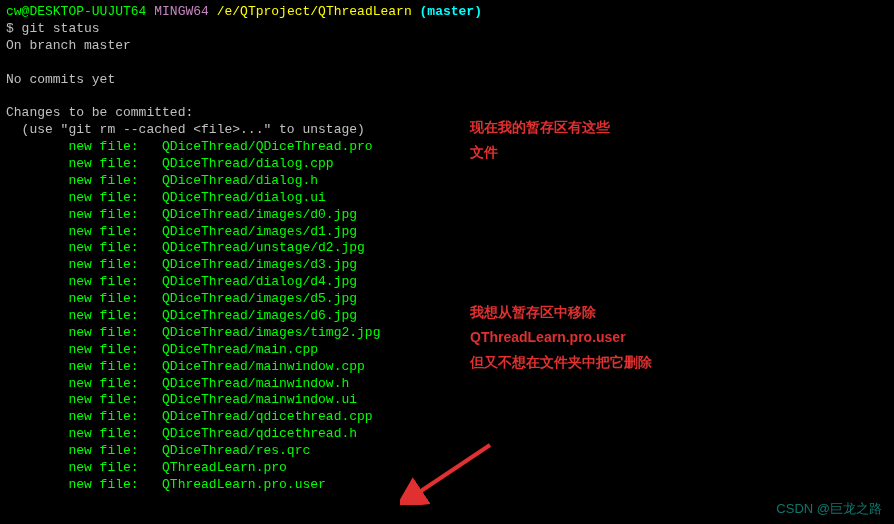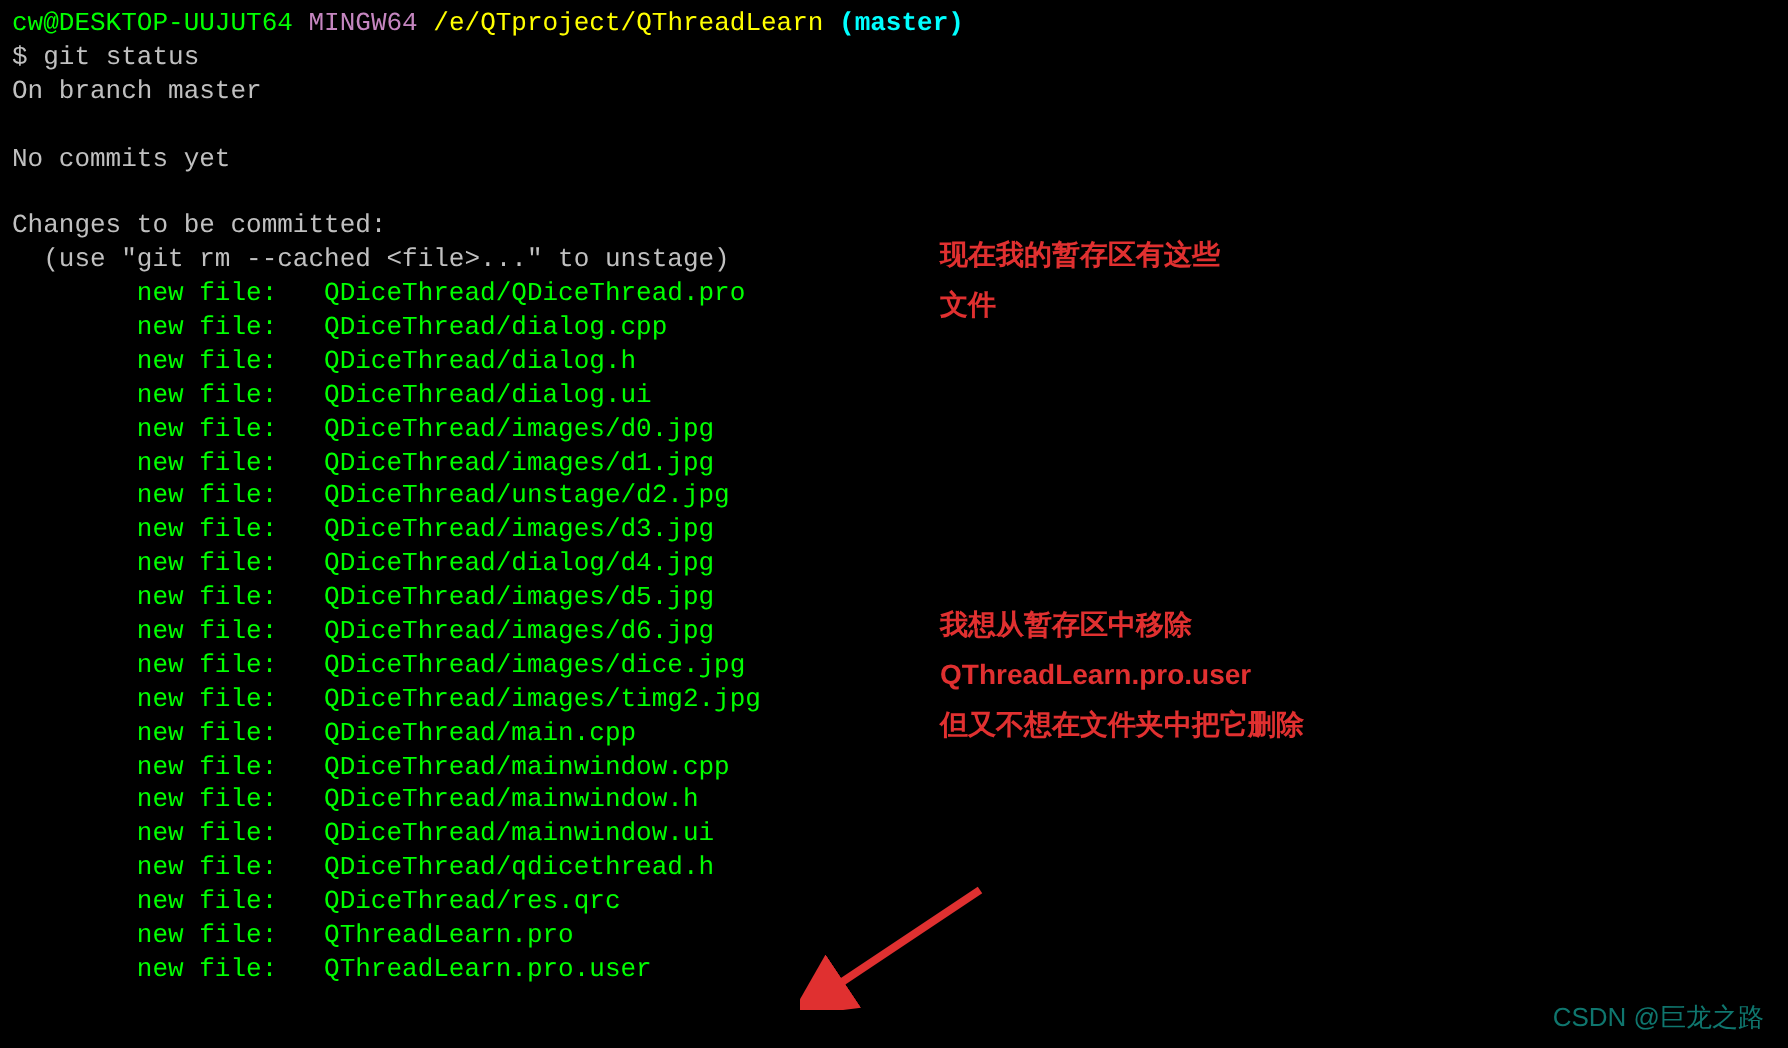--- a/index.html
+++ b/index.html
@@ -67,26 +67,26 @@
     <div class="green file-line">        new file:   QDiceThread/dialog.cpp</div>
     <div class="green file-line">        new file:   QDiceThread/dialog.h</div>
     <div class="green file-line">        new file:   QDiceThread/dialog.ui</div>
     <div class="green file-line">        new file:   QDiceThread/images/d0.jpg</div>
     <div class="green file-line">        new file:   QDiceThread/images/d1.jpg</div>
     <div class="green file-line">        new file:   QDiceThread/unstage/d2.jpg</div>
     <div class="green file-line">        new file:   QDiceThread/images/d3.jpg</div>
     <div class="green file-line">        new file:   QDiceThread/dialog/d4.jpg</div>
     <div class="green file-line">        new file:   QDiceThread/images/d5.jpg</div>
     <div class="green file-line">        new file:   QDiceThread/images/d6.jpg</div>
-    <div class="green file-line">        new file:   QDiceThread/images/dice.jpg</div>
     <div class="green file-line">        new file:   QDiceThread/images/timg2.jpg</div>
     <div class="green file-line">        new file:   QDiceThread/main.cpp</div>
     <div class="green file-line">        new file:   QDiceThread/mainwindow.cpp</div>
     <div class="green file-line">        new file:   QDiceThread/mainwindow.h</div>
     <div class="green file-line">        new file:   QDiceThread/mainwindow.ui</div>
+    <div class="green file-line">        new file:   QDiceThread/qdicethread.cpp</div>
     <div class="green file-line">        new file:   QDiceThread/qdicethread.h</div>
     <div class="green file-line">        new file:   QDiceThread/res.qrc</div>
     <div class="green file-line">        new file:   QThreadLearn.pro</div>
     <div class="green file-line">        new file:   QThreadLearn.pro.user</div>
   </div>
 
 <div class="annotation annotation-1">
   <div>现在我的暂存区有这些</div>
   <div>文件</div>
 </div>

